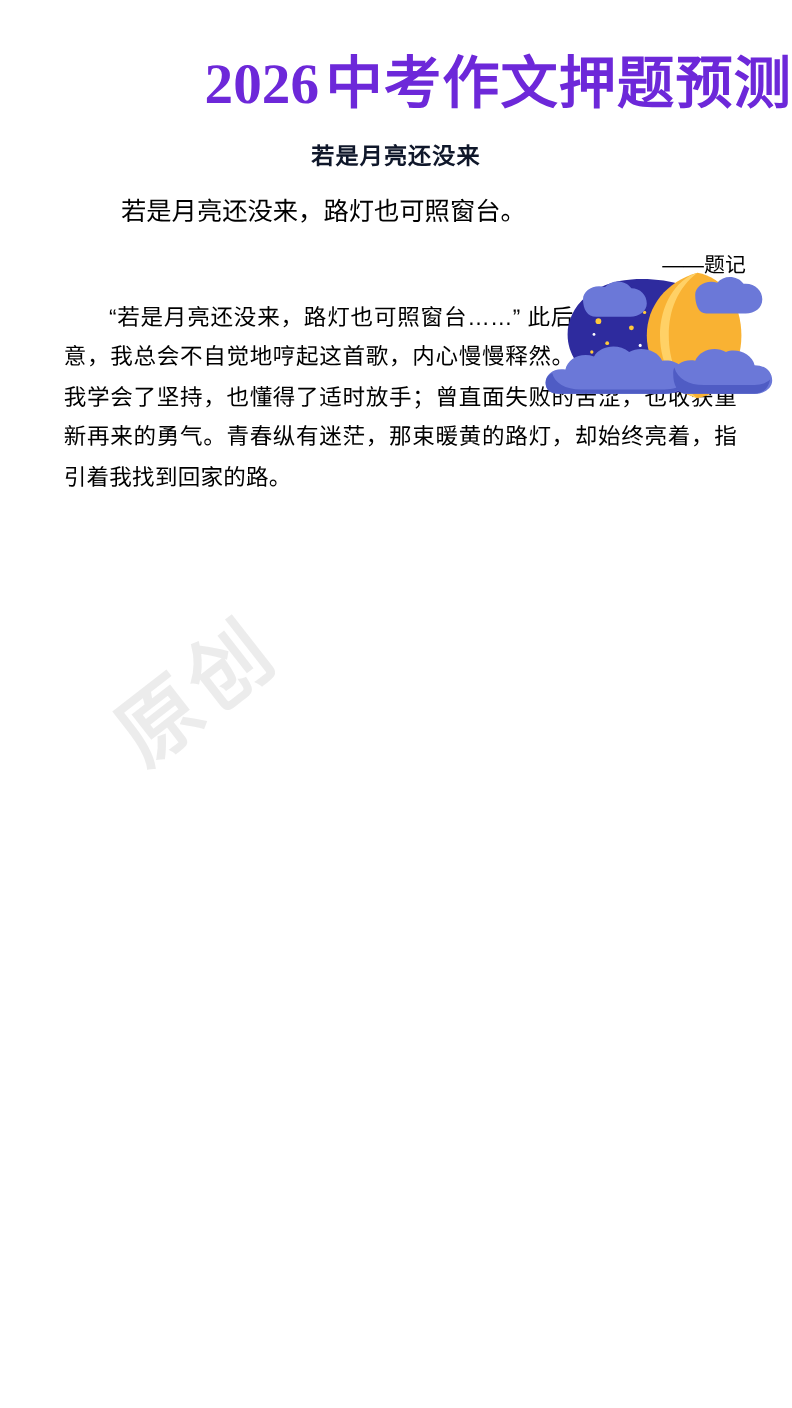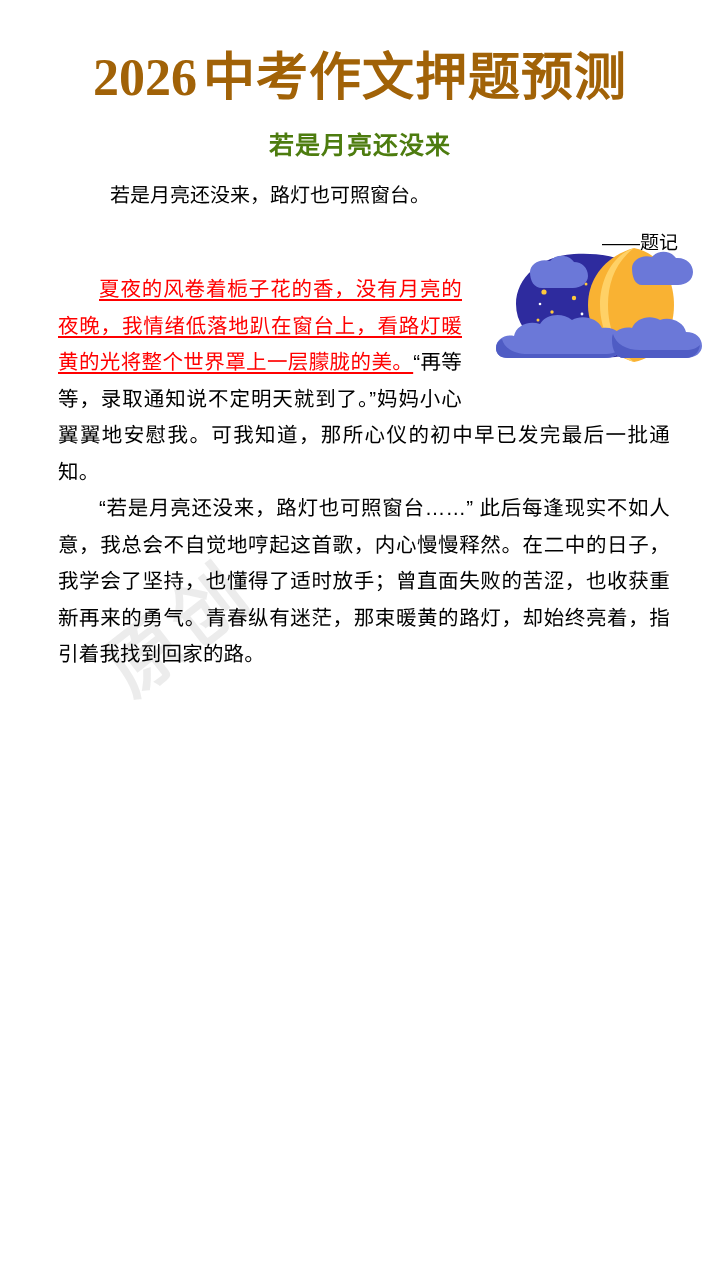--- a/index.html
+++ b/index.html
@@ -54,50 +54,51 @@
     z-index: 2;
     text-align: center;
     padding-top: 48px;
   }
   .doc-title {
     margin: 0;
     font-size: 52px;
     line-height: 1.12;
     font-weight: 700;
     letter-spacing: 1px;
-    color: #a16207;
+    color: #6d28d9;
     white-space: nowrap;
+    text-align: right;
   }
   .doc-title .year {
     font-family: "Liberation Serif", "DejaVu Serif", serif;
     font-weight: 700;
     letter-spacing: 0px;
     padding-right: 6px;
   }
   .doc-title .zh {
     font-family: "Liberation Sans", "DejaVu Sans", sans-serif;
     font-weight: 700;
   }
 
   .doc-subtitle {
     margin: 22px 0 0 0;
-    font-size: 25px;
-    font-weight: 700;
-    color: #4d7c0f;
+    font-size: 21px;
+    font-weight: 700;
+    color: #0f172a;
     letter-spacing: 1px;
     line-height: 1.3;
   }
 
   
   .epigraph {
     position: relative;
     z-index: 2;
     margin: 18px 0 0 0;
     padding: 0 60px 0 110px;
-    font-size: 20px;
+    font-size: 23px;
     line-height: 1.55;
     text-align: left;
   }
   .epigraph-attrib {
     position: relative;
     z-index: 2;
     margin: 18px 0 0 0;
     padding: 0 42px 0 0;
     text-align: right;
     font-size: 19px;
@@ -227,21 +228,18 @@
                  C138,122 131,126 122,126 Z"></path>
         <path d="M142,126 C134,126 130,118 130,108 C130,106 130,104 131,102
                  C134,112 144,118 158,118 L204,118 C210,118 215,116 218,113
                  C217,121 211,126 204,126 Z"></path>
       </g>
     </svg>
   </div>
 
   <div class="body-text">
     <p class="para">
-      <span class="float-spacer"></span><span class="hl">夏夜的风卷着栀子花的香，没有月亮的夜晚，我情绪低落地趴在窗台上，看路灯暖黄的光将整个世界罩上一层朦胧的美。</span><span>“再等等，录取通知说不定明天就到了。”妈妈小心翼翼地安慰我。可我知道，那所心仪的初中早已发完最后一批通知。</span>
-    </p>
-    <p class="para">
       <span>“若是月亮还没来，路灯也可照窗台……” 此后每逢现实不如人意，我总会不自觉地哼起这首歌，内心慢慢释然。在二中的日子，我学会了坚持，也懂得了适时放手；曾直面失败的苦涩，也收获重新再来的勇气。青春纵有迷茫，那束暖黄的路灯，却始终亮着，指引着我找到回家的路。</span>
     </p>
 
   </div>
 
 </div>
 
 </body></html>

